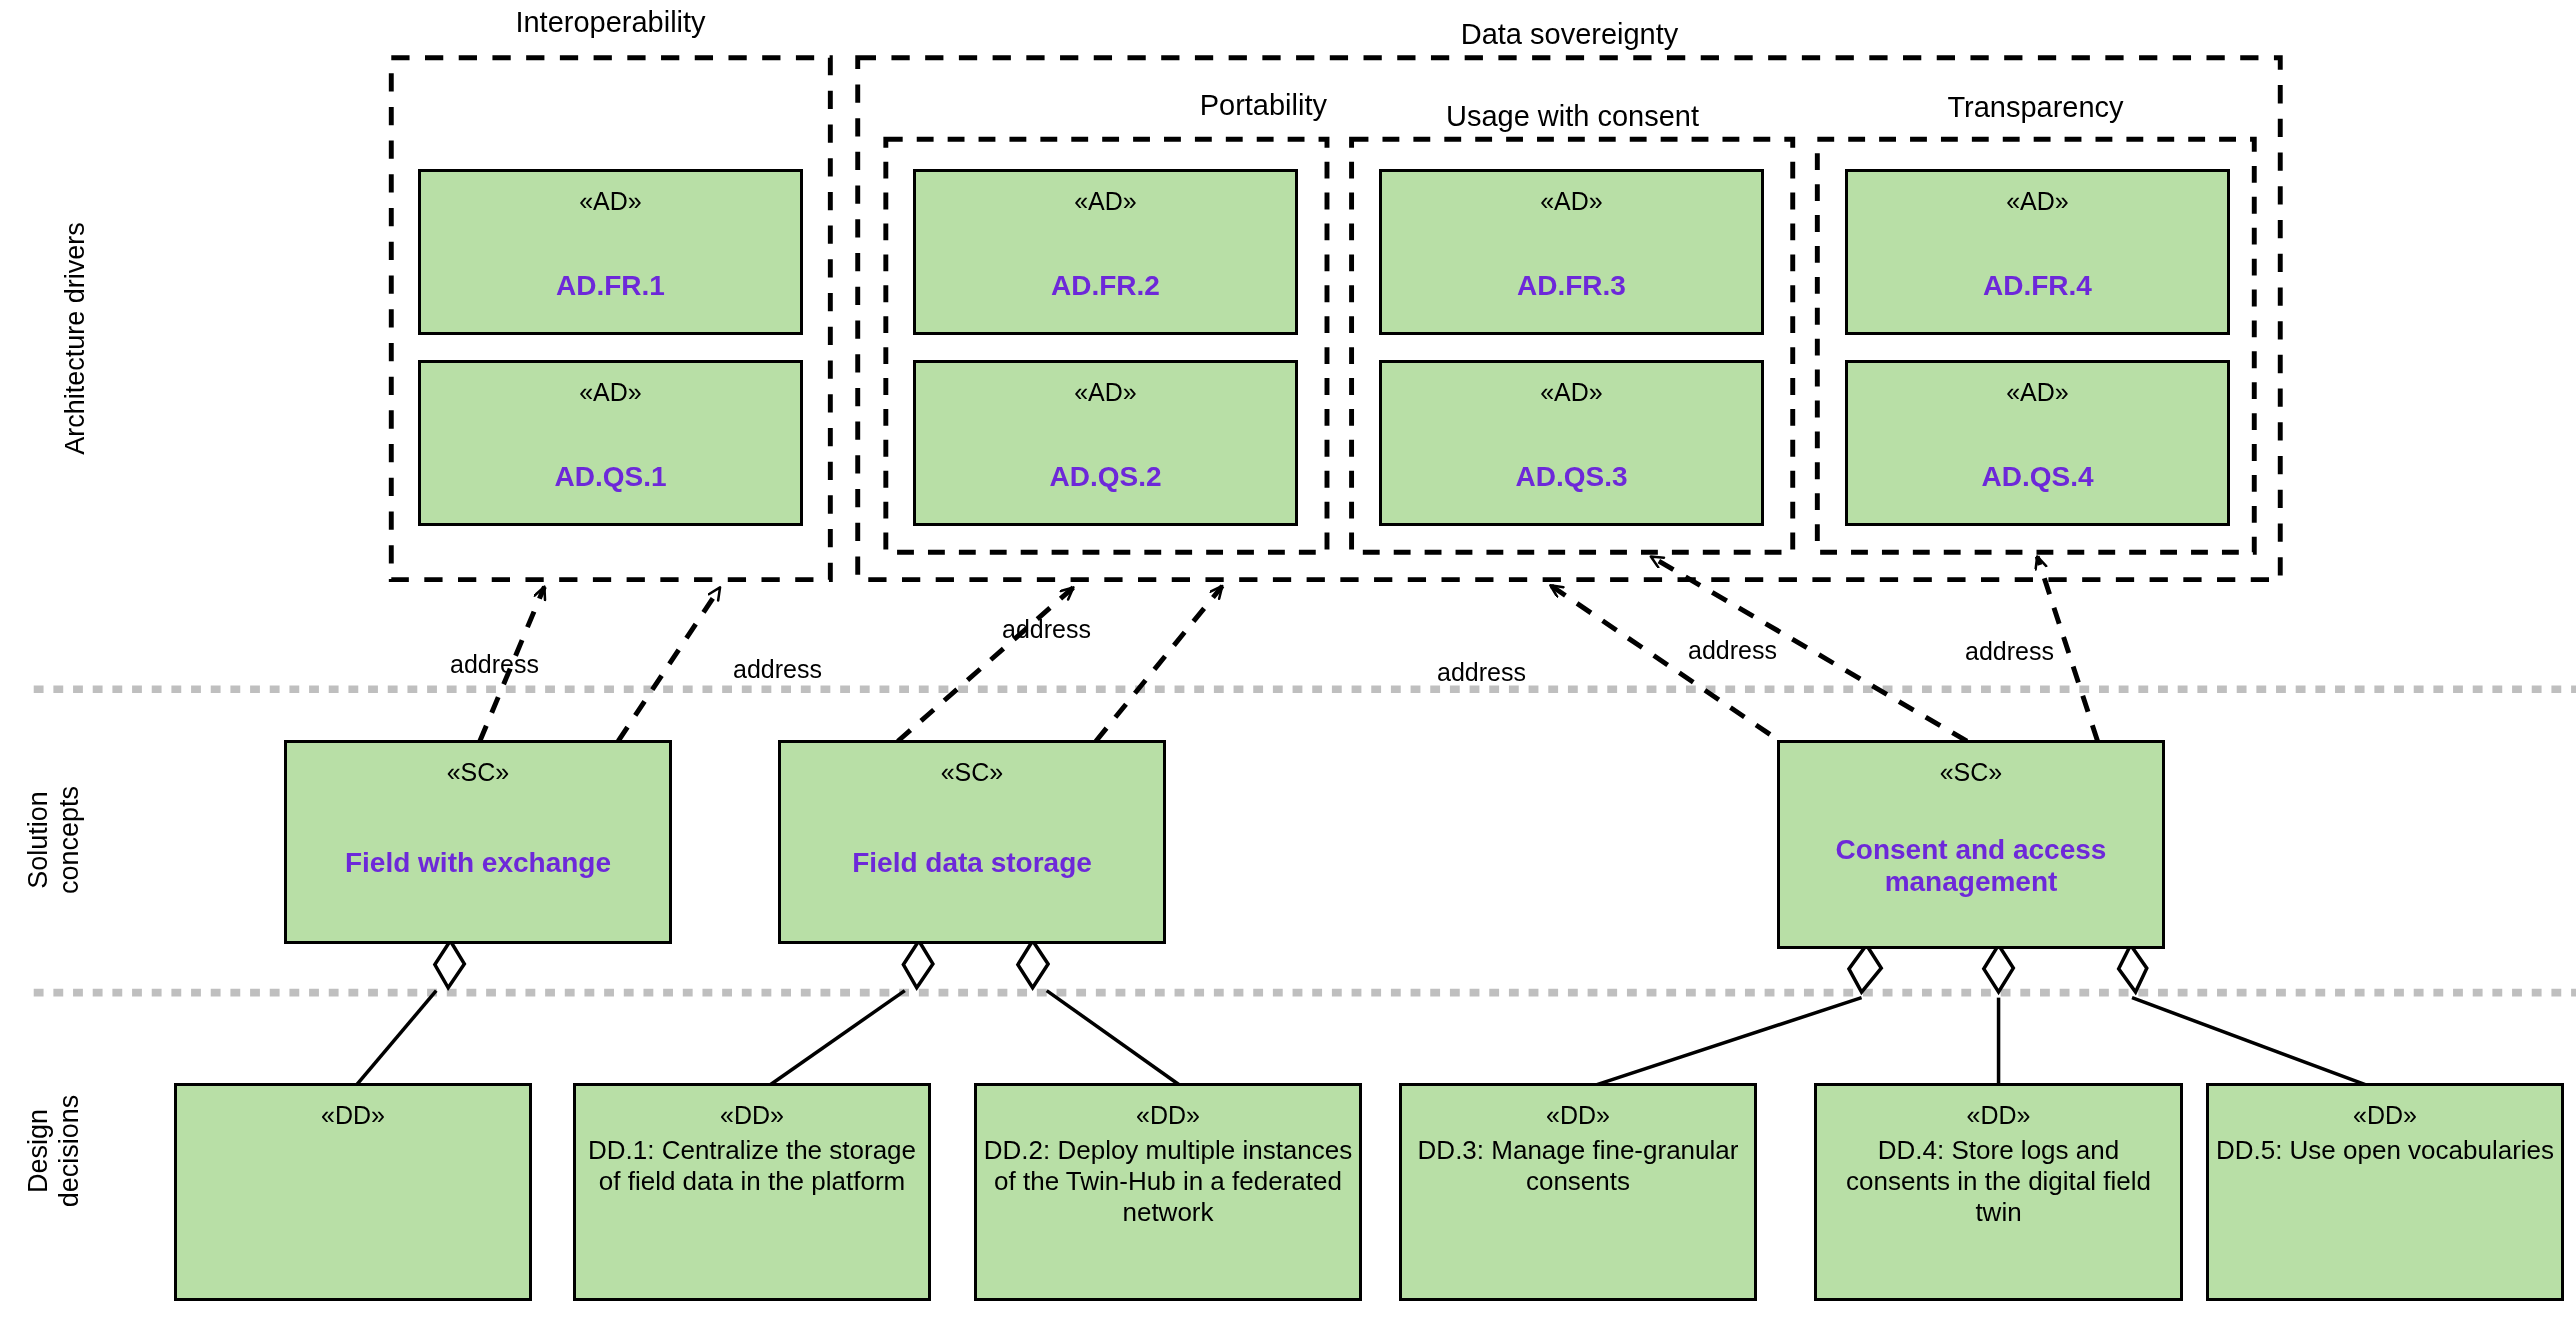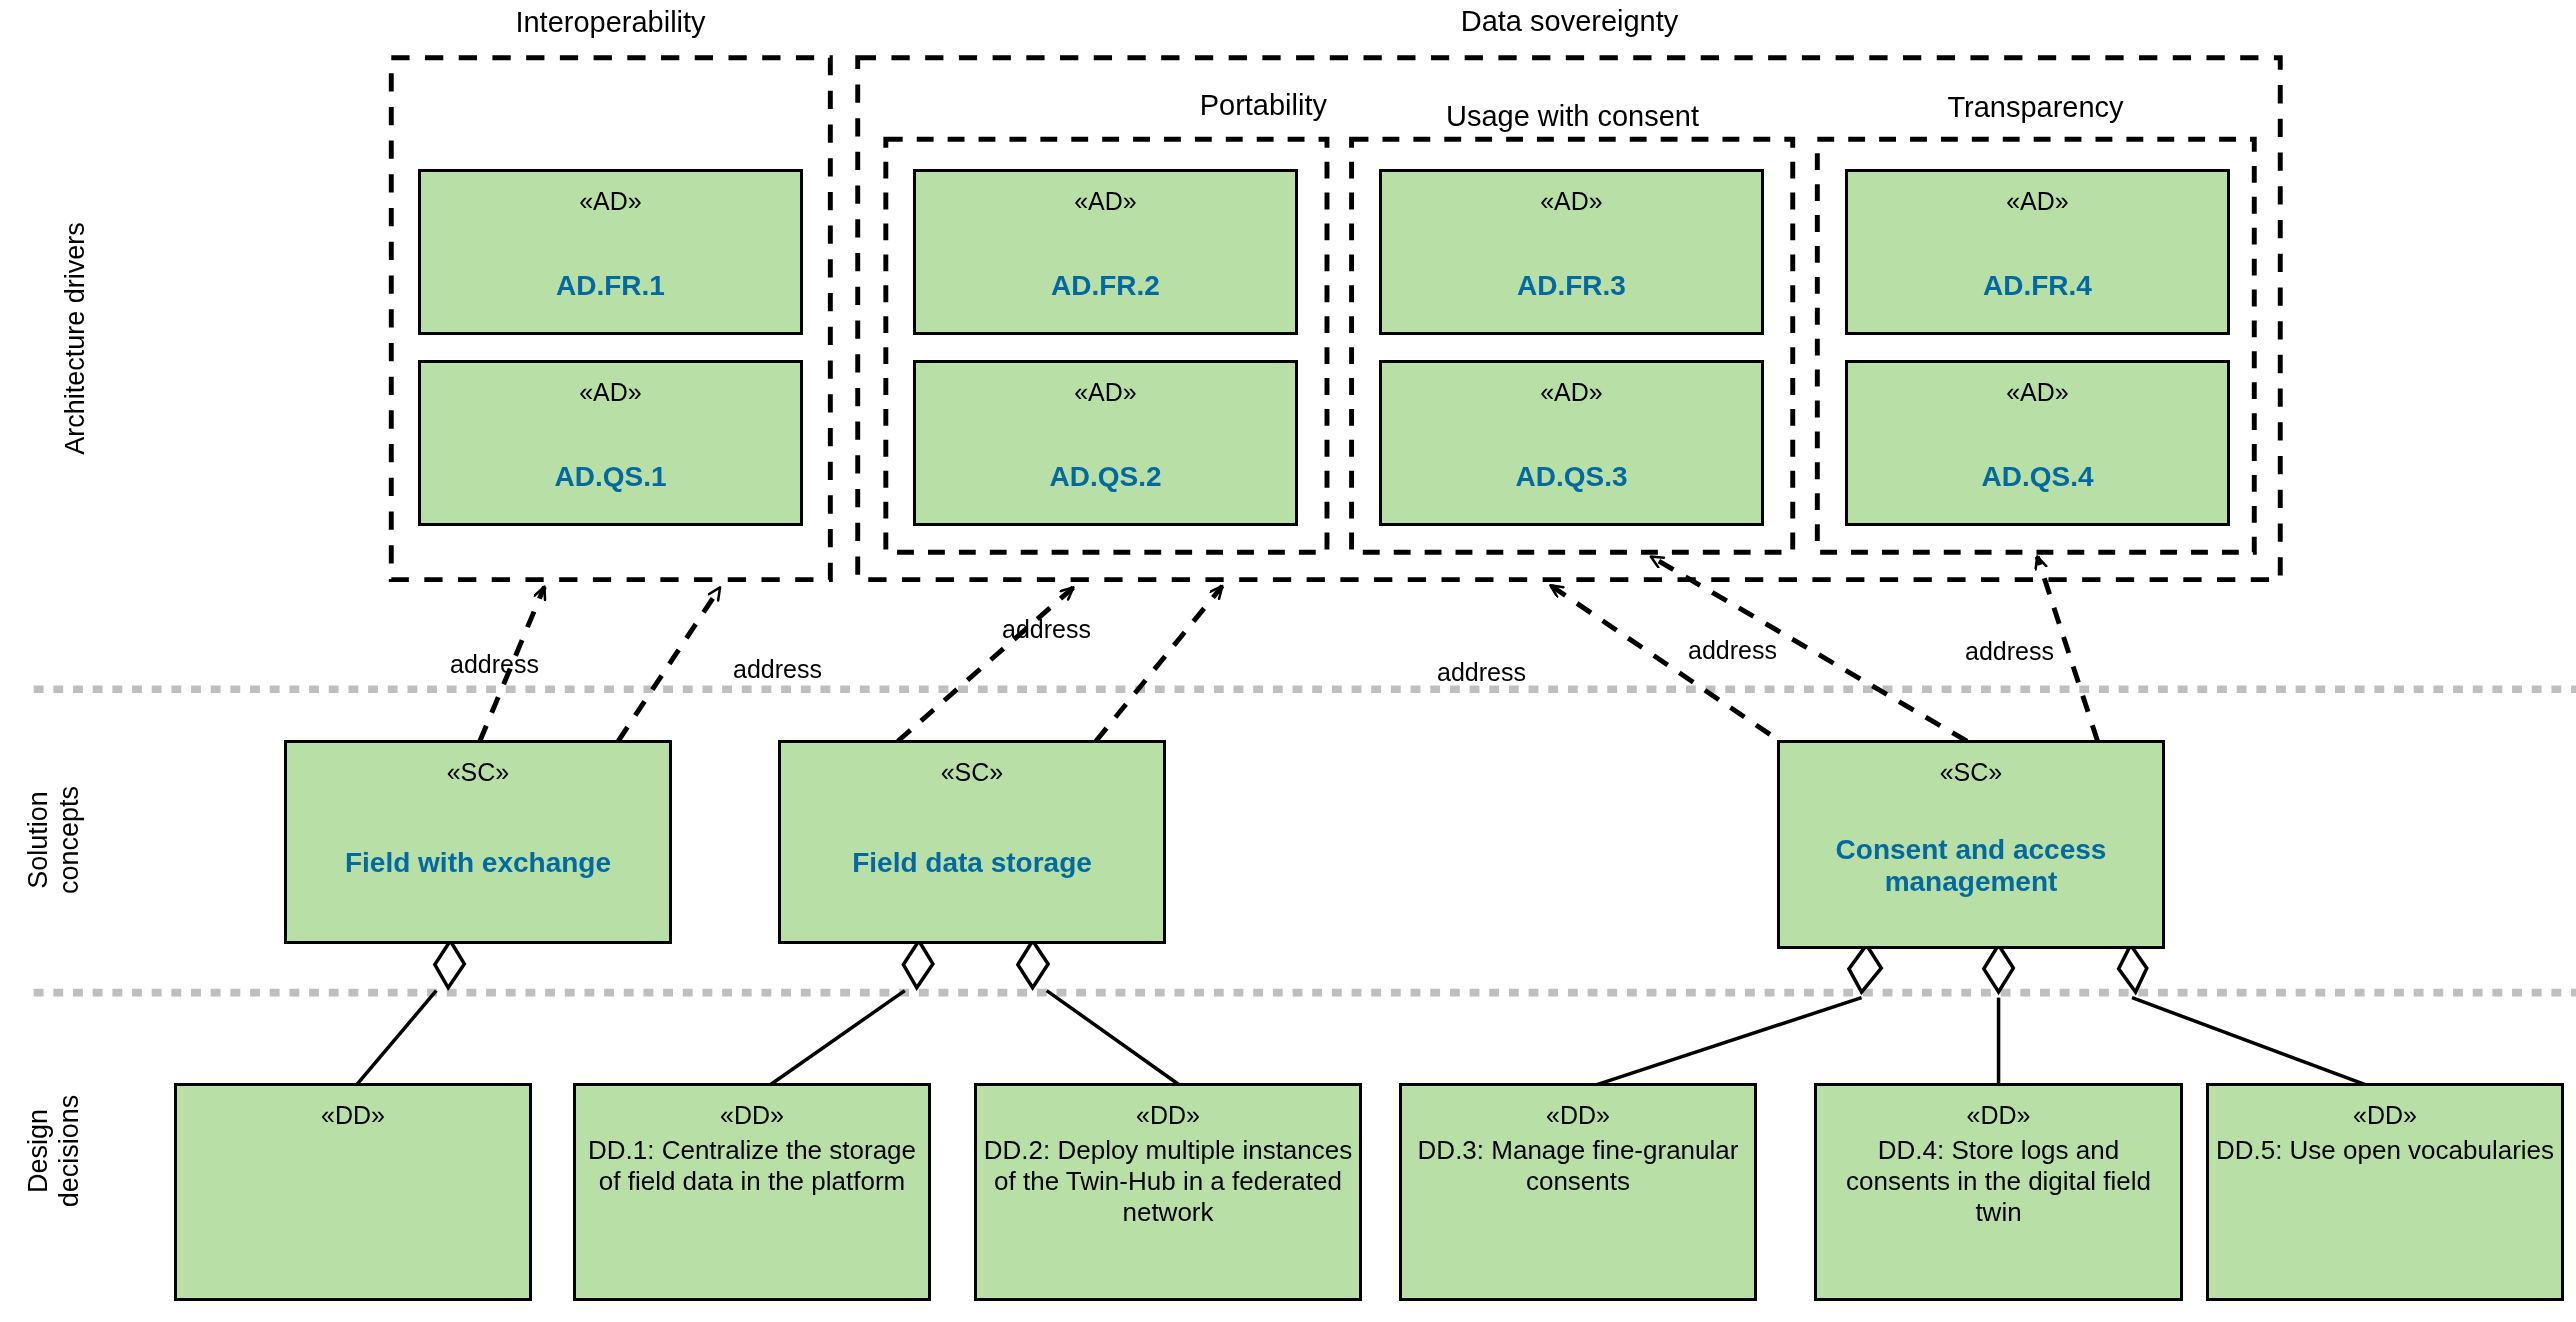--- a/index.html
+++ b/index.html
@@ -2,21 +2,21 @@
 <html style="font-size:11.2px"><head>
 <meta charset="utf-8">
 <style>
   html,body{margin:0;padding:0;background:#ffffff;}
   body{font-family:"Liberation Sans",sans-serif;}
   #stage{position:relative;width:2576px;height:1323px;background:#fff;overflow:hidden;}
   svg.layer{position:absolute;left:0;top:0;width:2576px;height:1323px;}
   .box{position:absolute;background:#b8dfa6;border:3.5px solid #000;box-sizing:border-box;
        display:flex;flex-direction:column;align-items:center;}
   .stereo{font-size:25px;color:#000;line-height:1;margin-top:17px;}
-  .title{font-size:28px;font-weight:bold;color:#0369a1;text-align:center;line-height:1.12;}
+  .title{font-size:28px;font-weight:bold;color:#6d28d9;text-align:center;line-height:1.12;}
   .ad-title{margin-top:auto;margin-bottom:31px;}
   .sc-title{margin-top:auto;margin-bottom:auto;padding:0 9.8px;}
   .dd-title{font-size:26px;font-weight:normal;text-align:center;line-height:1.2;margin-top:7px;padding:0 5.6px;}
   .grouplabel{position:absolute;font-size:29px;color:#000;text-align:center;line-height:1;}
   .swimlabel{position:absolute;font-size:27px;color:#000;text-align:center;line-height:1.15;
              transform-origin:center center;transform:rotate(-90deg);white-space:pre-line;}
   .edgelabel{position:absolute;font-size:25px;color:#000;white-space:nowrap;}
 </style>
 </head>
 <body>
@@ -68,21 +68,21 @@
     </g>
   </svg>
 
   <div class="swimlabel" style="left:-121px;top:323px;width:393px;">Architecture drivers</div>
   <div class="swimlabel" style="left:-51px;top:809px;width:211px;">Solution
 concepts</div>
   <div class="swimlabel" style="left:-51px;top:1120px;width:211px;">Design
 decisions</div>
 
   <div class="grouplabel" style="left:391px;top:8.4px;width:439px;">Interoperability</div>
-  <div class="grouplabel" style="left:858px;top:7px;width:1423px;">Data sovereignty</div>
+  <div class="grouplabel" style="left:858px;top:20px;width:1423px;">Data sovereignty</div>
   <div class="grouplabel" style="left:886px;top:91px;width:441px;text-align:right;">Portability</div>
   <div class="grouplabel" style="left:1352px;top:102px;width:441px;">Usage with consent</div>
   <div class="grouplabel" style="left:1817px;top:93px;width:437px;">Transparency</div>
 
   <div class="box" style="left:418px;top:169px;width:385px;height:166px;">
     <div class="stereo">«AD»</div>
     <div class="title ad-title">AD.FR.1</div>
   </div>
   <div class="box" style="left:418px;top:360px;width:385px;height:166px;">
     <div class="stereo">«AD»</div>

